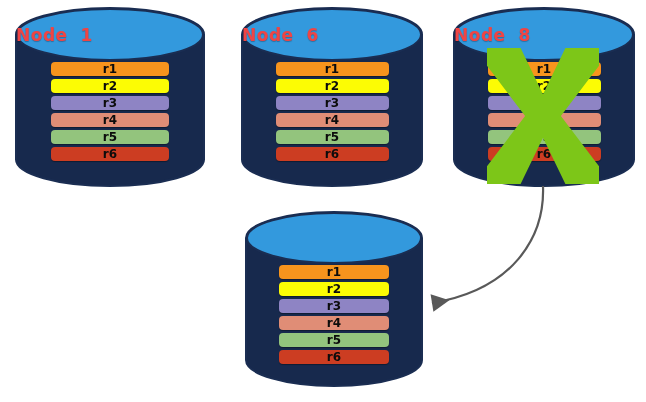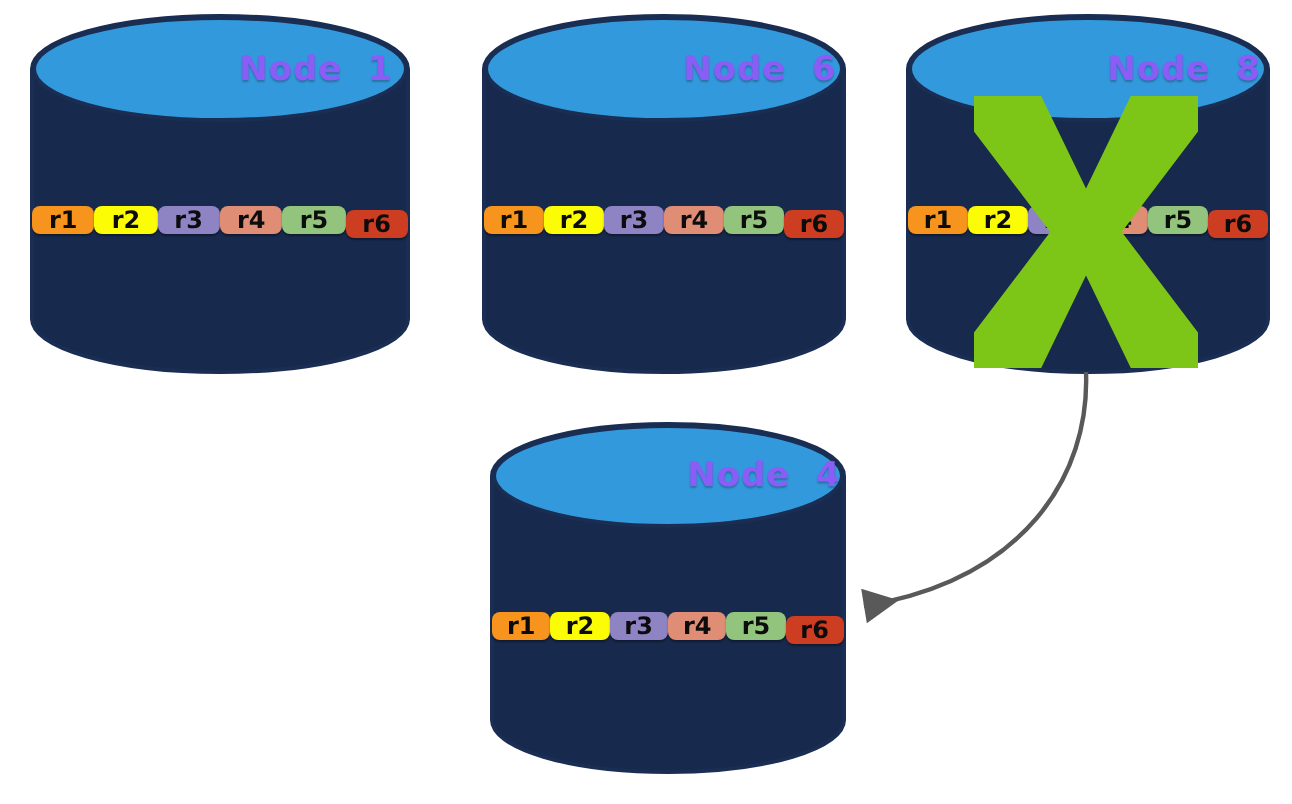--- a/index.html
+++ b/index.html
@@ -23,35 +23,35 @@
   .node-svg {
     position: absolute;
     left: 0;
     top: 0;
     overflow: visible;
   }
   .node-title {
     position: absolute;
     left: 0;
     width: 100%;
-    text-align: center;
-    color: #8b5cf6;
+    text-align: left;
+    color: #ef4444;
     font-weight: bold;
     font-size: 17px;
     letter-spacing: 0.5px;
     white-space: pre;
     text-shadow: 0 1px 1px rgba(0,0,0,0.25);
     pointer-events: none;
-    margin-left: 48px;
   }
   .rows {
     position: absolute;
     left: 0;
     width: 100%;
     display: flex;
+    flex-direction: column;
     align-items: center;
   }
   .row-bar {
     position: relative;
     border-radius: 4px;
     box-sizing: border-box;
     display: flex;
     align-items: center;
     justify-content: center;
     color: #0c0c0c;
@@ -126,21 +126,20 @@
           <div class="row-bar" style="width: 113px; height: 14px; background: rgb(224, 141, 118); color: rgb(12, 12, 12); margin-bottom: 3px;">r4</div>
           <div class="row-bar" style="width: 113px; height: 14px; background: rgb(147, 196, 125); color: rgb(12, 12, 12); margin-bottom: 3px;">r5</div>
           <div class="row-bar" style="width: 113px; height: 14px; background: rgb(204, 61, 34); color: rgb(12, 12, 12); margin-bottom: 0px;">r6</div>
         </div>
       </div>
       <div class="node" style="left: 246px; top: 212px; width: 176px; height: 174px;">
         <svg class="node-svg" width="176" height="174" viewBox="0 0 176 174">
           <path d="M 0 26 L 0 148 A 88 26 0 0 0 176 148 L 176 26 A 88 26 0 0 0 0 26 Z" fill="#17294d" stroke="#1a2d52" stroke-width="2"></path>
           <ellipse cx="88" cy="26" rx="87" ry="25" fill="#3399dd" stroke="#1a2d52" stroke-width="2"></ellipse>
         </svg>
-        <div class="node-title" style="top: 16px;">Node  4</div>
         <div class="rows" style="top: 53px; height: 99px;">
           <div class="row-bar" style="width: 110px; height: 14px; background: rgb(247, 148, 29); color: rgb(12, 12, 12); margin-bottom: 3px;">r1</div>
           <div class="row-bar" style="width: 110px; height: 14px; background: rgb(252, 252, 4); color: rgb(12, 12, 12); margin-bottom: 3px;">r2</div>
           <div class="row-bar" style="width: 110px; height: 14px; background: rgb(142, 132, 196); color: rgb(12, 12, 12); margin-bottom: 3px;">r3</div>
           <div class="row-bar" style="width: 110px; height: 14px; background: rgb(224, 141, 118); color: rgb(12, 12, 12); margin-bottom: 3px;">r4</div>
           <div class="row-bar" style="width: 110px; height: 14px; background: rgb(147, 196, 125); color: rgb(12, 12, 12); margin-bottom: 3px;">r5</div>
           <div class="row-bar" style="width: 110px; height: 14px; background: rgb(204, 61, 34); color: rgb(12, 12, 12); margin-bottom: 0px;">r6</div>
         </div>
       </div>
     </div>

